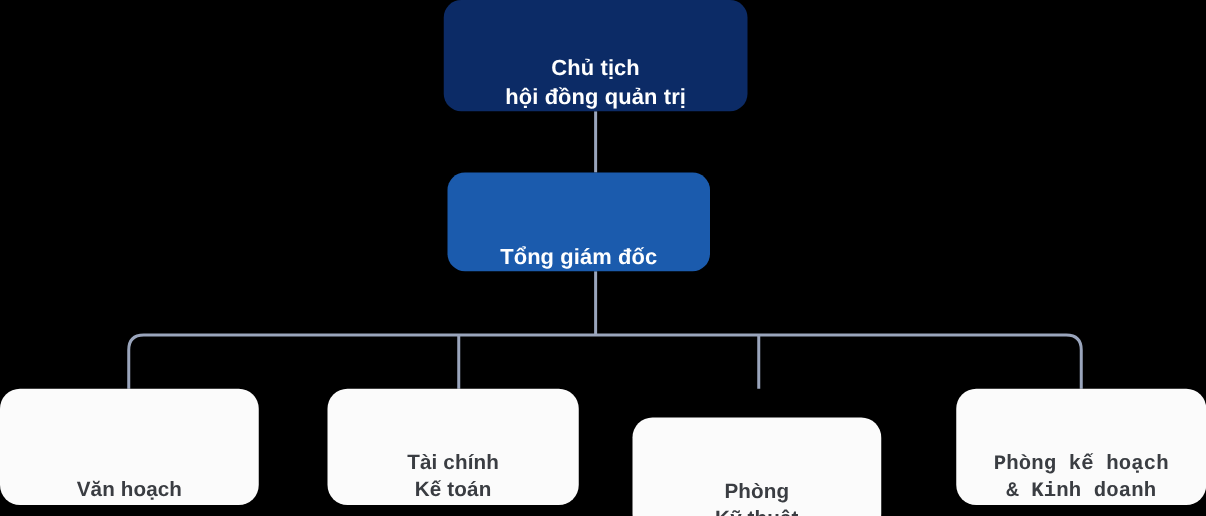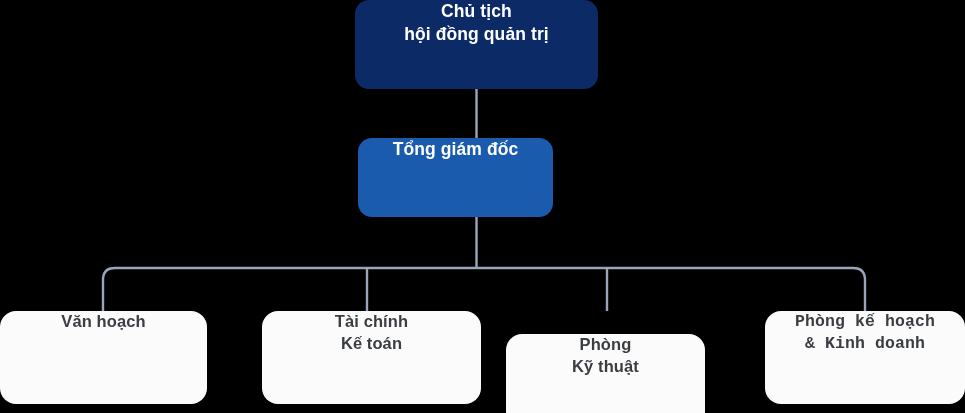--- a/index.html
+++ b/index.html
@@ -23,21 +23,21 @@
     top: 0;
     width: 965px;
     height: 413px;
     pointer-events: none;
   }
 
   
   .node {
     position: absolute;
     display: flex;
-    align-items: flex-start;
+    align-items: flex-end;
     justify-content: center;
     text-align: center;
     box-sizing: border-box;
     line-height: 1.32;
   }
 
   .node-label {
     display: block;
     white-space: pre-line;
   }
@@ -51,21 +51,21 @@
     border-radius: 14px;
     color: #FFFFFF;
     font-size: 17.5px;
     font-weight: 700;
     letter-spacing: 0.1px;
   }
 
   .node-ceo {
     left: 358px;
     top: 138px;
-    width: 195px;
+    width: 210px;
     height: 79px;
     background: #1B5BAD;
     border-radius: 14px;
     color: #FFFFFF;
     font-size: 17.5px;
     font-weight: 700;
     letter-spacing: 0.1px;
   }
 
   .node-dept {
@@ -73,21 +73,21 @@
     height: 93px;
     background: #FBFBFB;
     border-radius: 16px;
     color: #3A3D42;
     font-size: 16.5px;
     font-weight: 600;
     letter-spacing: 0.1px;
   }
 
   .dept-0 { left: 0px;   width: 207px; }
-  .dept-1 { left: 262px; width: 219px; }
+  .dept-1 { left: 262px; width: 201px; }
   .dept-2 { left: 506px; width: 199px; margin-top: 23px; }
   .dept-3 { left: 765px; width: 200px; font-family: Liberation Mono, monospace; }
 </style>
 </head>
 <body>
 
 <div id="org-chart">
 
   <svg class="connector-layer" viewBox="0 0 965 413" width="965" height="413" xmlns="http://www.w3.org/2000/svg">
     <g fill="none" stroke="#9AA5BC" stroke-width="2.4" stroke-linecap="butt">

